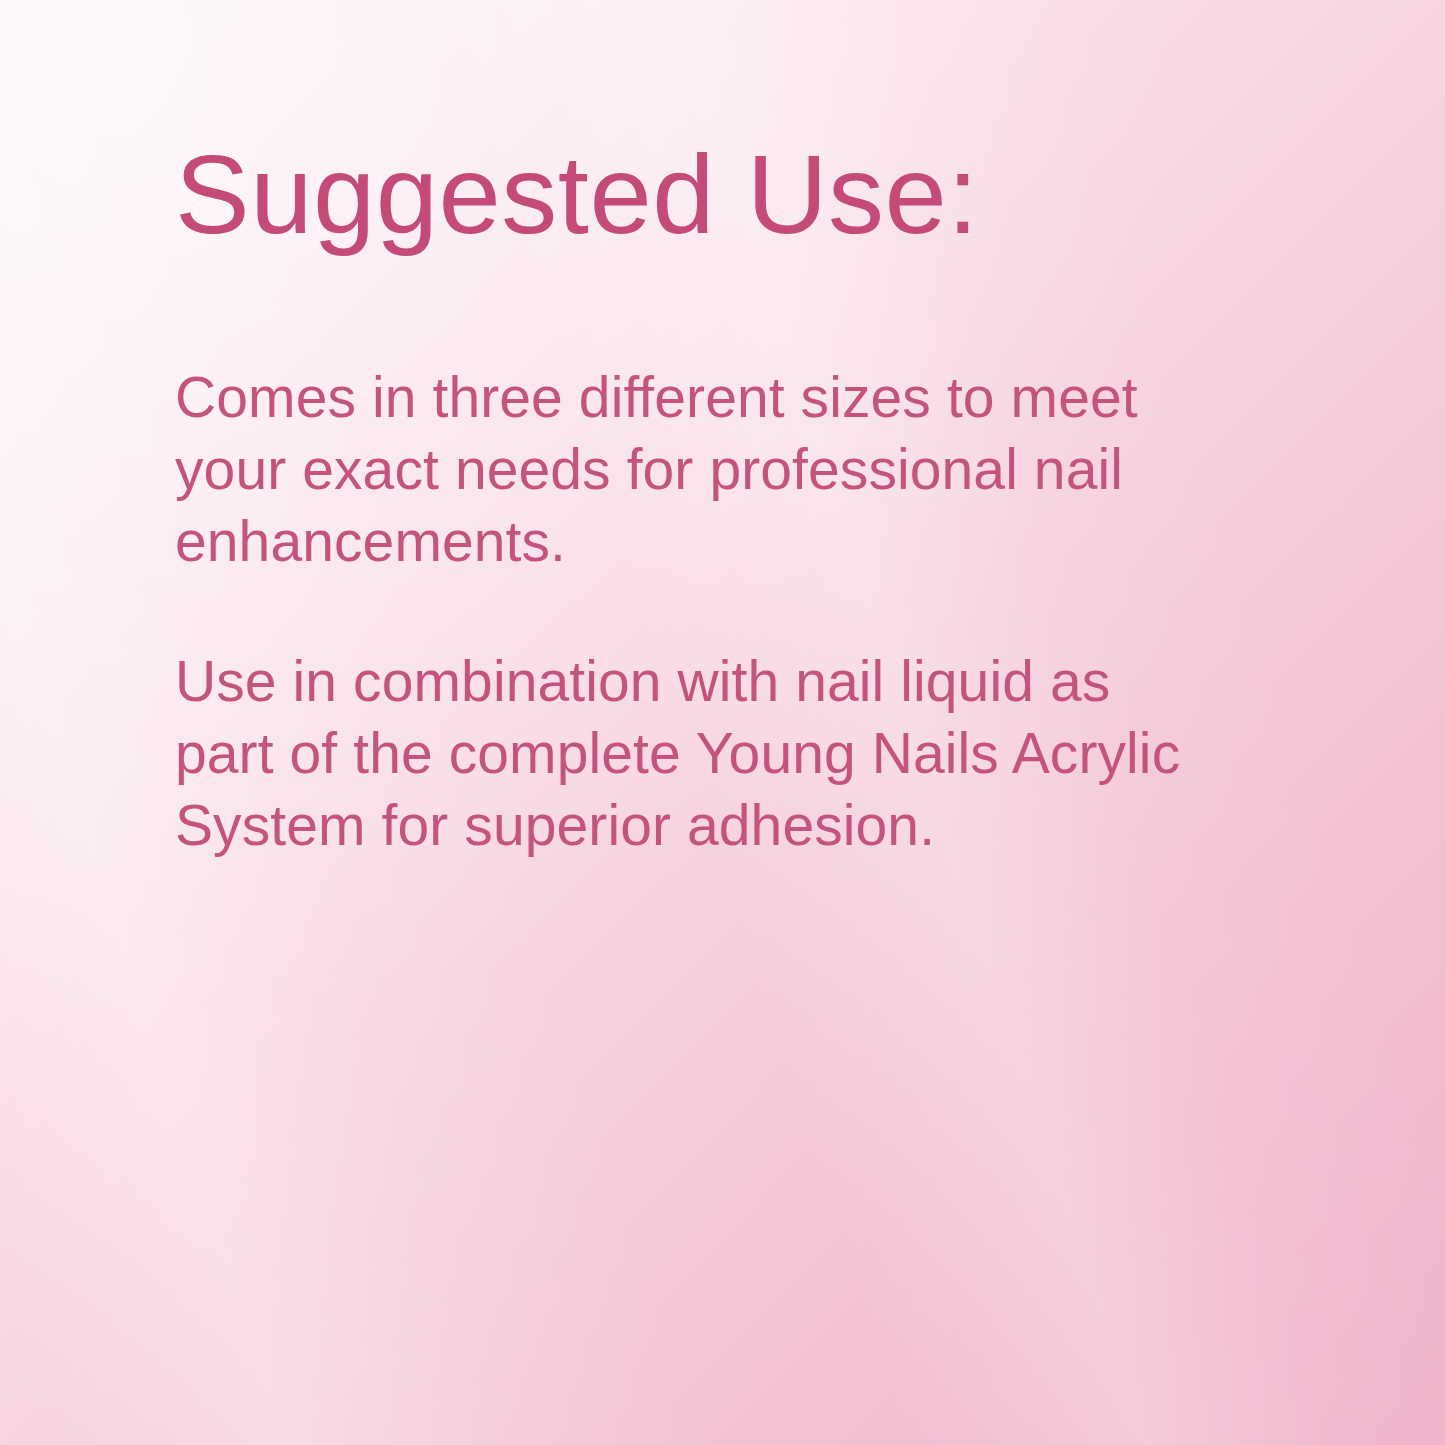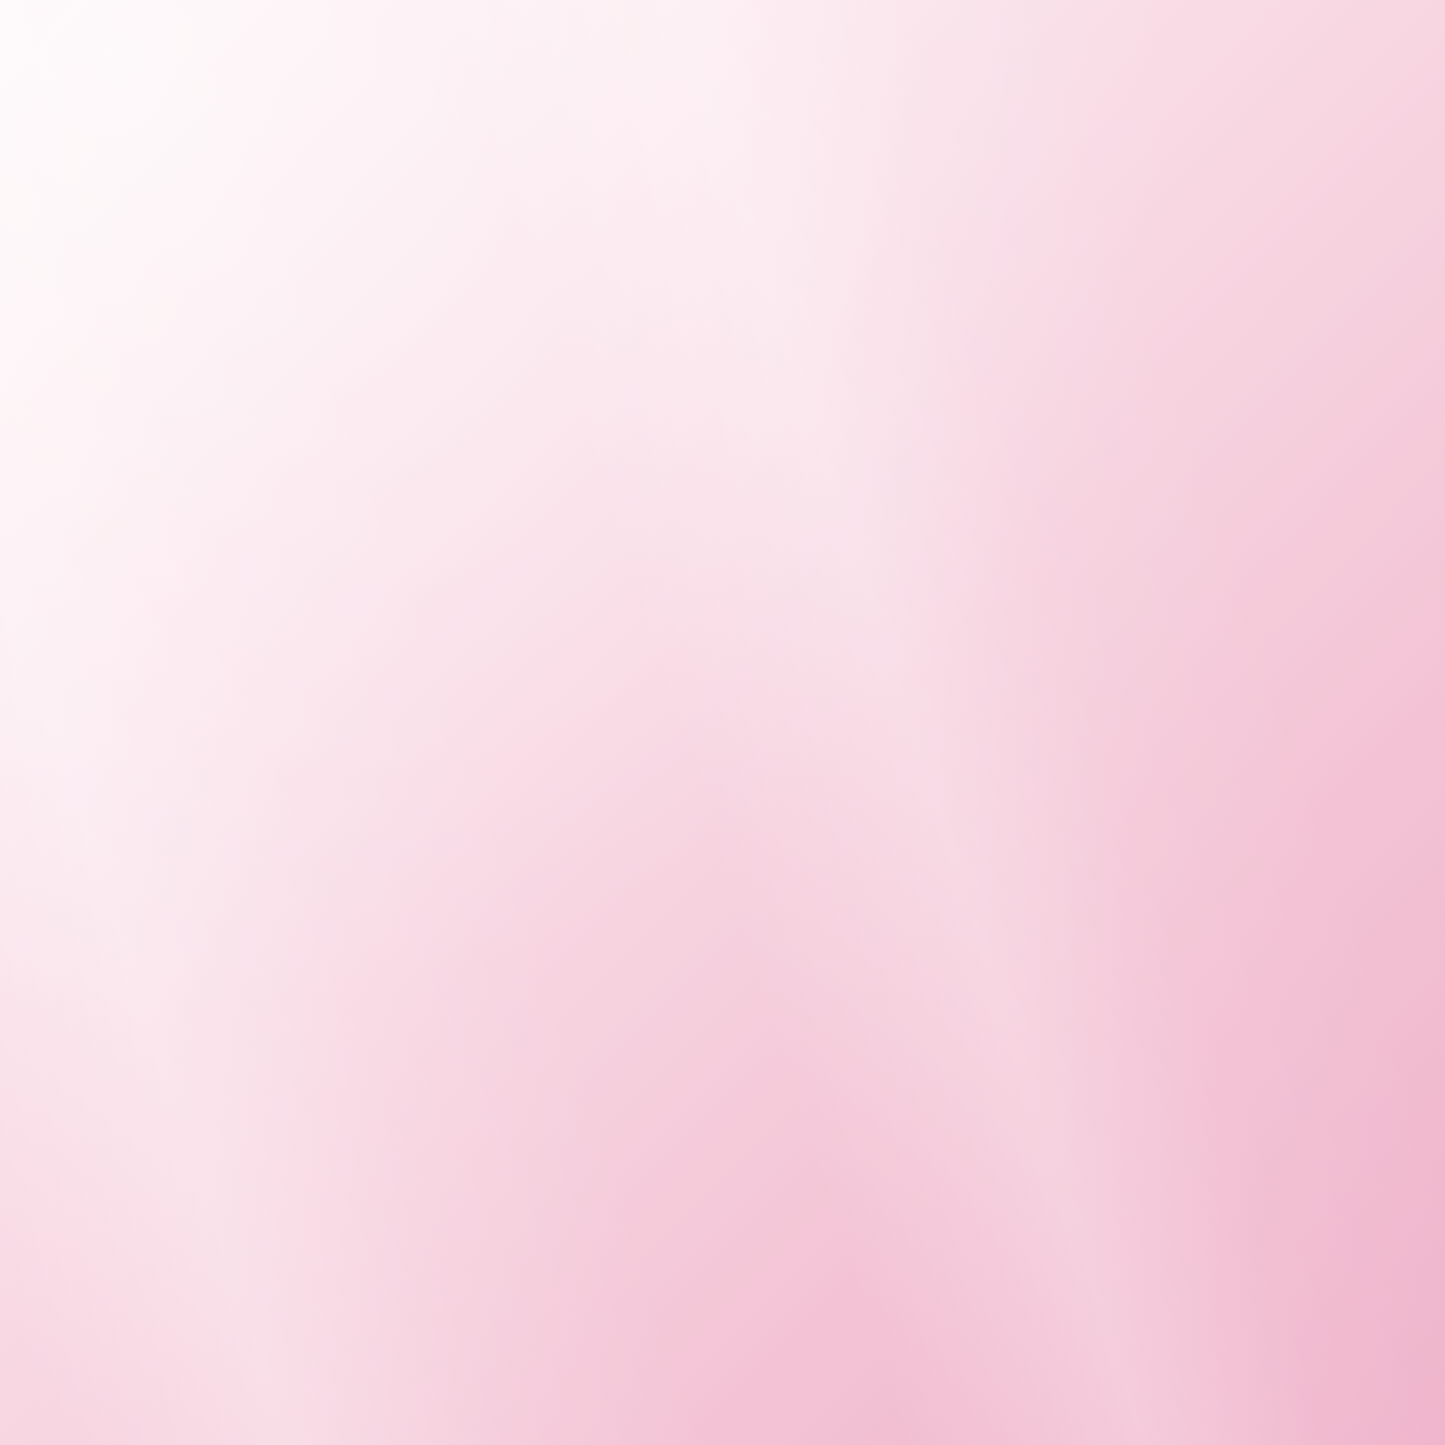--- a/index.html
+++ b/index.html
@@ -103,13 +103,22 @@
   }
 </style>
 </head>
 <body>
 
 <div id="poster">
 
   <div id="sheen"></div>
   <div id="glow"></div>
 
+  <div id="content">
+
+    <h1 id="heading">Suggested Use:</h1>
+
+    <p id="paragraph-1" class="body-paragraph">Comes in three different sizes to meet your exact needs for professional nail enhancements.</p>
+
+    <p id="paragraph-2" class="body-paragraph">Use in combination with nail liquid as part of the complete Young Nails Acrylic System for superior adhesion.</p>
+
+  </div>
 </div>
 
 </body></html>

